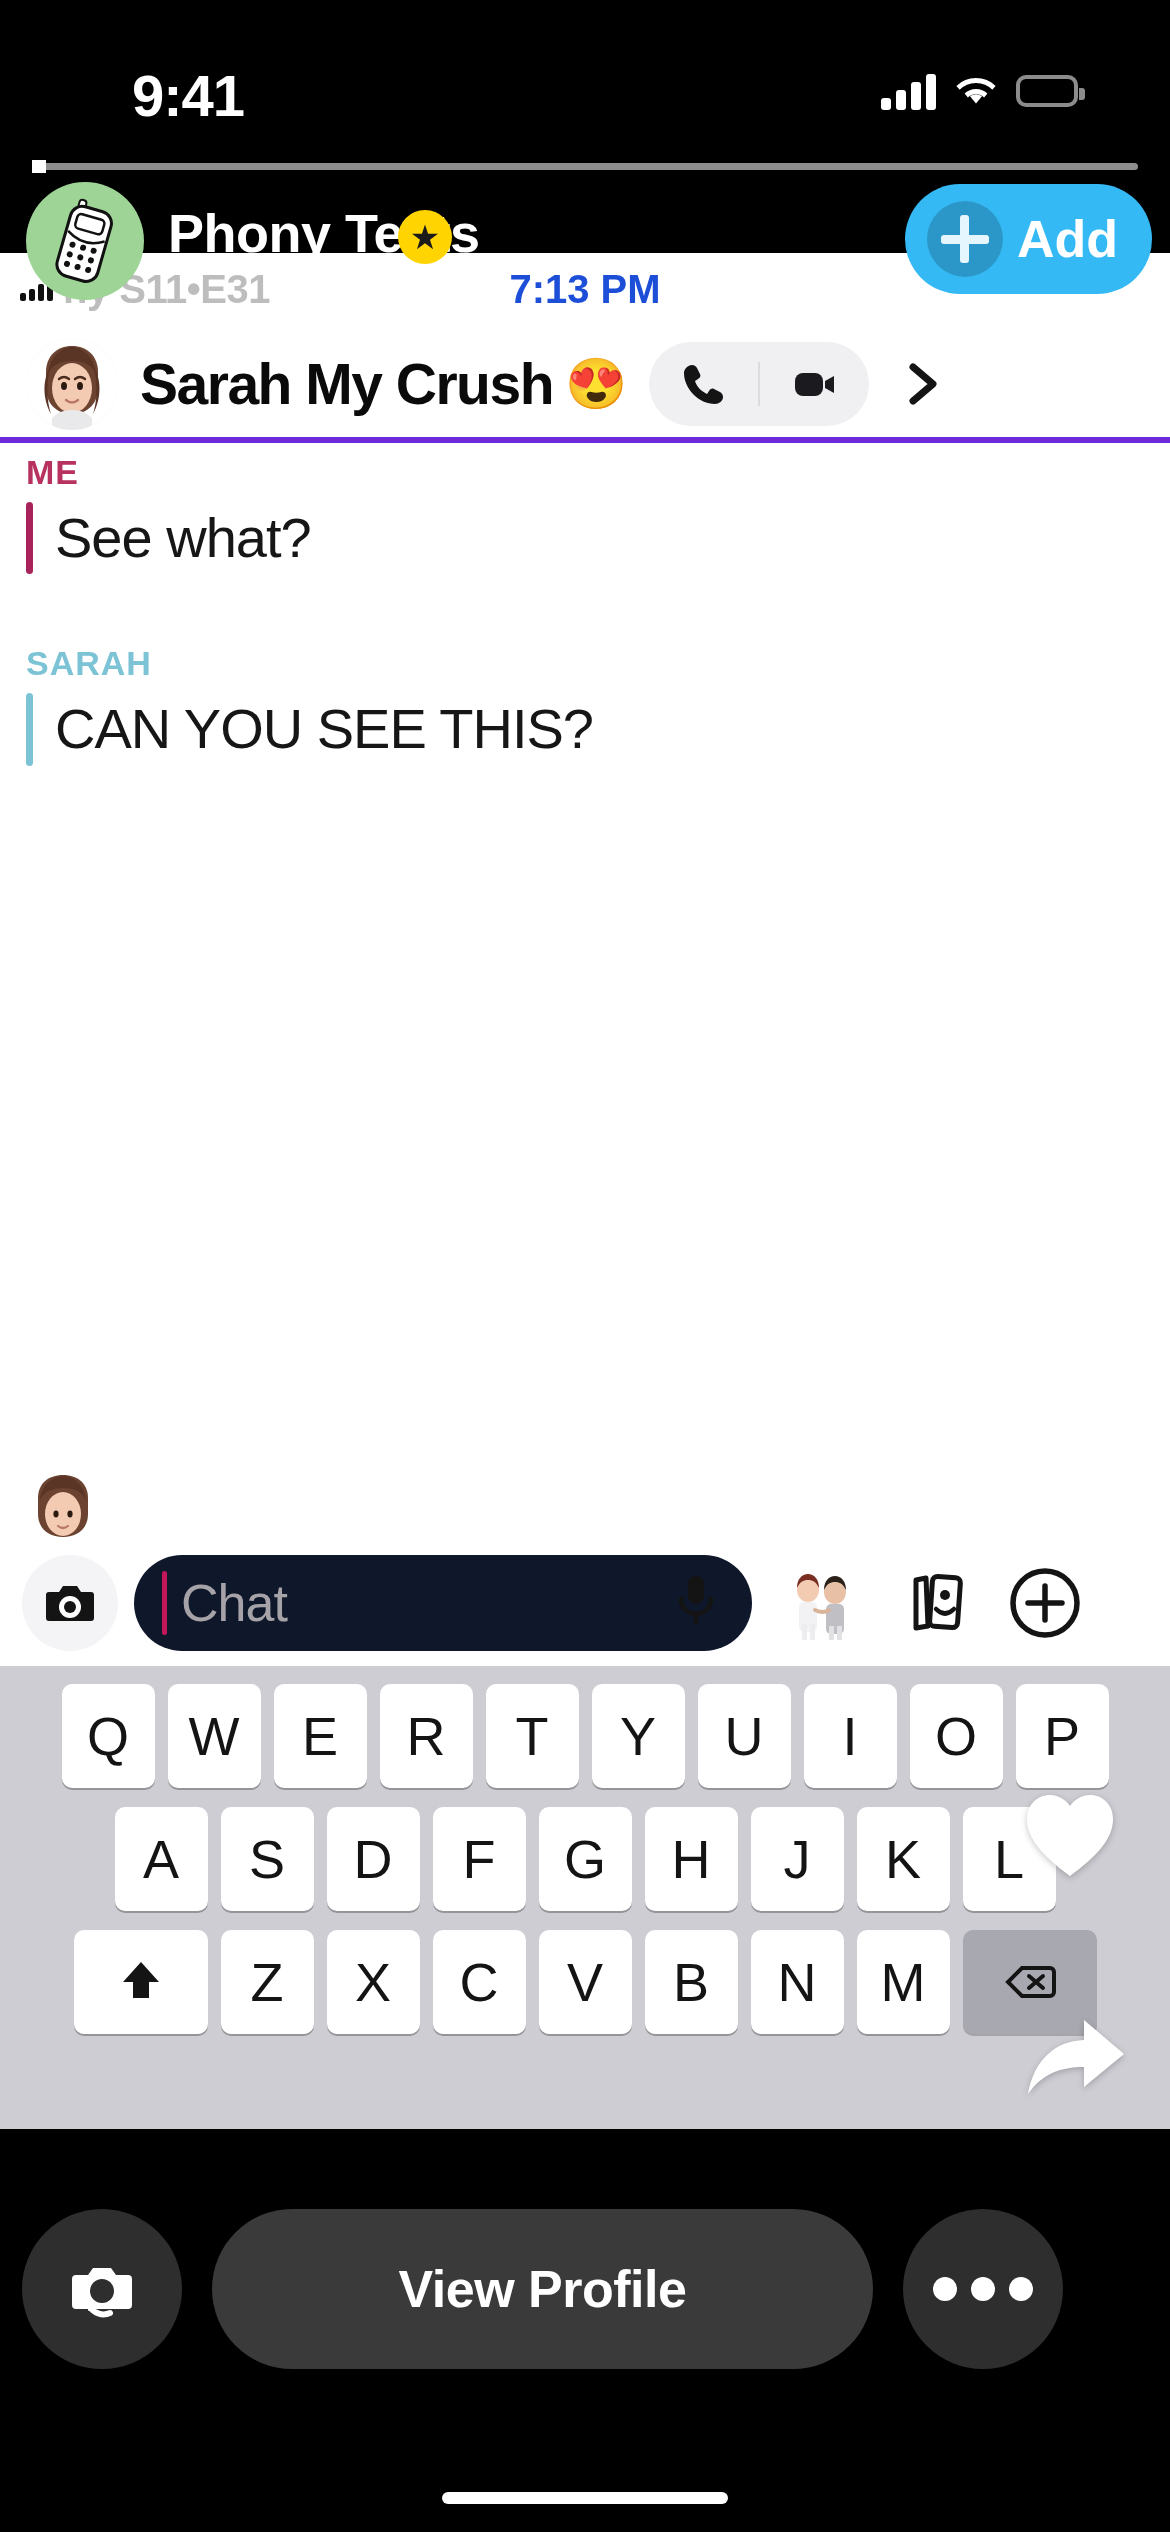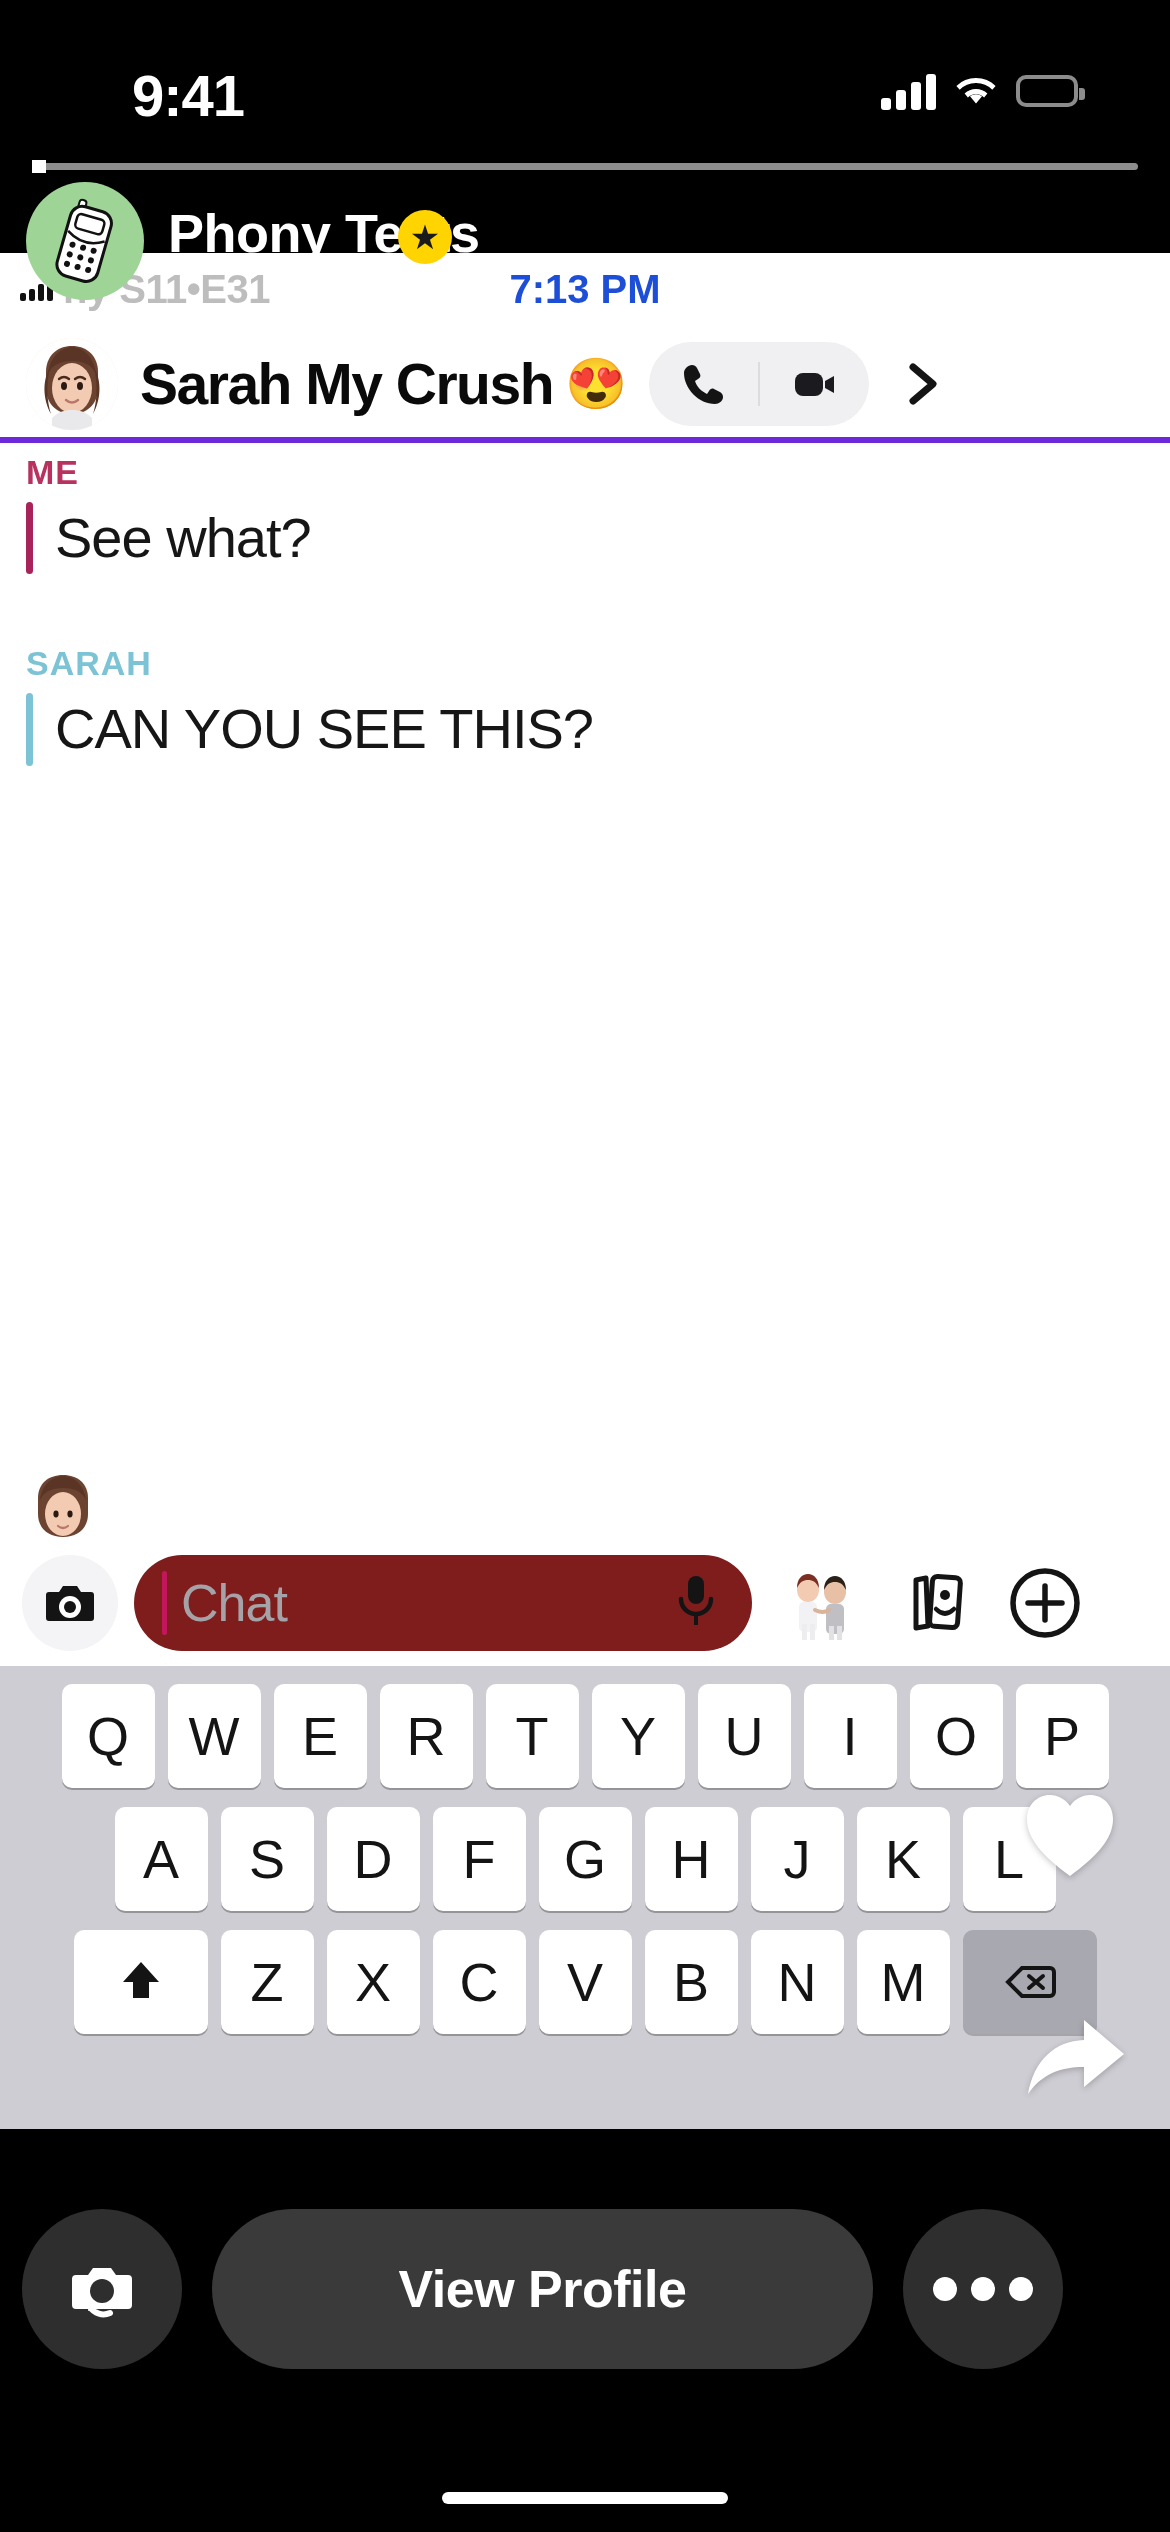--- a/index.html
+++ b/index.html
@@ -192,21 +192,21 @@
     display: flex; align-items: center;
   }
   .cam-btn {
     margin-left: 22px; width: 96px; height: 96px; border-radius: 50%;
     background: #f4f3f5; display: flex; align-items: center; justify-content: center;
     flex: 0 0 auto;
   }
   .cam-btn svg { width: 54px; height: 54px; }
   .chat-field {
     margin-left: 16px; flex: 1 1 auto; height: 96px;
-    background: #7f1d1d; border-radius: 48px;
+    background: #0f172a; border-radius: 48px;
     display: flex; align-items: center; max-width: 618px;
   }
   .chat-caret {
     margin-left: 28px; width: 5px; height: 64px; background: #c2185b;
     border-radius: 3px; flex: 0 0 auto;
   }
   .chat-ph {
     margin-left: 14px; font-size: 52px; color: #a6a3a8; letter-spacing: -1px;
     flex: 1 1 auto;
   }
@@ -320,20 +320,24 @@
               <circle cx="48" cy="62" r="3"></circle>
             <circle cx="26" cy="72" r="3"></circle>
               <circle cx="37" cy="72" r="3"></circle>
               <circle cx="48" cy="72" r="3"></circle>
           </g>
         </g>
       </svg>
     </div>
     <div class="brand-title">Phony Texts</div>
     <div class="brand-star">★</div>
+    <div class="add-btn">
+      <span class="add-plus"></span>
+      <span class="add-label">Add</span>
+    </div>
   </div>
 
   <div class="canvas">
 
     <div class="fake-status">
       <div class="fake-left">
         <span class="fake-sig">
             <i></i>
             <i></i>
             <i></i>

